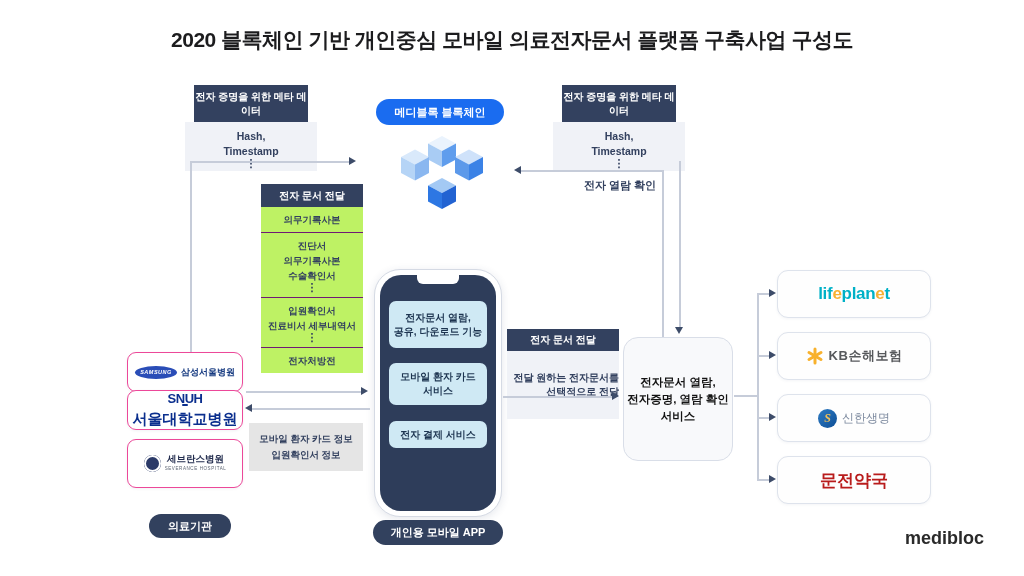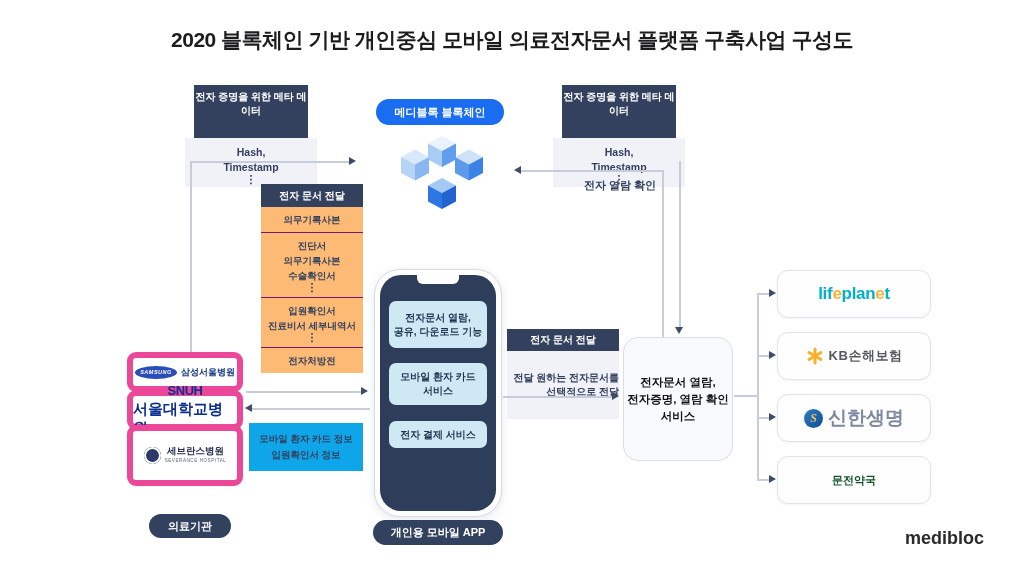--- a/index.html
+++ b/index.html
@@ -5,71 +5,71 @@
   * { margin:0; padding:0; box-sizing:border-box; }
   html,body { width:1024px; height:576px; background:#fff; font-family:"Liberation Sans", sans-serif; }
   .stage { position:relative; width:1024px; height:576px; background:#ffffff; overflow:hidden; }
 
   .title { position:absolute; top:26px; left:0; right:0; text-align:center;
            font-size:21px; font-weight:bold; color:#1c1c1e; letter-spacing:-0.5px; }
 
   
   .meta-box { position:absolute; width:132px; }
   .meta-header { margin:0 9px; background:#33415f; color:#fff; font-size:10px; font-weight:bold;
-                 text-align:center; padding:5px 0 20px; }
+                 text-align:center; padding:5px 0 4px; }
   .meta-body { background:#f0f2f7; text-align:center; padding:7px 0 3px; color:#33415f;
                font-size:10.5px; font-weight:bold; line-height:15px; }
   .dots { font-size:11px; line-height:9px; }
 
   
   .chain-pill { position:absolute; left:376px; top:99px; width:128px; height:26px; background:#1a6cf0;
                 border-radius:14px; color:#fff; font-size:11px; font-weight:bold;
                 display:flex; align-items:center; justify-content:center; }
   .cubes { position:absolute; left:394px; top:132px; }
 
   
   .doc-list { position:absolute; left:261px; top:184px; width:102px; }
   .doc-header { background:#33415f; color:#fff; font-size:10px; font-weight:bold; text-align:center; padding:5px 0 4px; }
-  .doc-body { background:#fdba74; color:#33415f; font-size:9.5px; font-weight:bold; text-align:center; }
+  .doc-body { background:#bef264; color:#33415f; font-size:9.5px; font-weight:bold; text-align:center; }
   .doc-group { padding:5px 0; line-height:15px; }
   .doc-group + .doc-group { border-top:1px solid #701a75; }
 
   
   .transfer-box { position:absolute; left:507px; top:329px; width:112px; }
   .transfer-header { background:#33415f; color:#fff; font-size:10px; font-weight:bold; text-align:center; padding:4px 0; }
   .transfer-body { background:#f0f2f7; color:#33415f; font-size:10px; font-weight:bold;
                    text-align:right; line-height:14px; padding:20px 0; }
 
   
   .service-box { position:absolute; left:623px; top:337px; width:110px; height:124px; background:#f8f9fb;
                  border:1px solid #d9dee8; border-radius:15px; display:flex; flex-direction:column;
                  align-items:center; justify-content:center; font-size:11.5px; font-weight:bold;
                  color:#141414; line-height:17px; text-align:center; }
 
   
-  .hospital { position:absolute; left:127px; width:116px; background:#fff; border:6px solid #ec4899;
+  .hospital { position:absolute; left:127px; width:116px; background:#fff; border:1px solid #ec4899;
               border-radius:9px; box-shadow:0 1px 3px rgba(30,50,90,.06);
               display:flex; align-items:center; justify-content:center; gap:4px; }
   .samsung-oval { width:42px; height:13px; background:#2a4db7; border-radius:50%;
                   display:flex; align-items:center; justify-content:center;
                   color:#fff; font-size:5.5px; font-weight:bold; font-style:italic; letter-spacing:.5px; }
   .samsung-name { font-size:9px; font-weight:bold; color:#163a80; }
   .snuh-word { font-size:13px; font-weight:bold; color:#0b2f8e; letter-spacing:-0.5px; }
   .snuh-shield { width:6px; height:7px; background:#0b2f8e; border-radius:1px; margin:-6px 1px 0 0; display:inline-block; }
   .snuh-name { font-size:15px; font-weight:bold; color:#0b2f8e; }
   .sev-emblem { width:17px; height:17px; border-radius:50%; background:#2b3a68;
                 box-shadow:inset 0 0 0 2px #fff, inset 0 0 0 4px #2b3a68; }
   .sev-text { display:flex; flex-direction:column; align-items:center; line-height:10px; }
   .sev-name { font-size:9.5px; font-weight:bold; color:#222c4e; }
   .sev-sub { font-size:4.5px; color:#5c6472; letter-spacing:.6px; }
 
   .pill { position:absolute; background:#32415e; border-radius:13px; color:#fff; font-size:11px;
           font-weight:bold; display:flex; align-items:center; justify-content:center; }
 
-  .card-info { position:absolute; left:249px; top:423px; width:114px; height:48px; background:#0ea5e9;
+  .card-info { position:absolute; left:249px; top:423px; width:114px; height:48px; background:#e5e5e5;
                color:#33415f; font-size:9.5px; font-weight:bold; text-align:center;
                line-height:16px; padding-top:8px; }
 
   
   .phone { position:absolute; left:374px; top:269px; width:128px; height:248px; background:#fff;
            border:1px solid #d5dae4; border-radius:26px; box-shadow:0 2px 8px rgba(40,60,100,.12); }
   .phone-inner { position:absolute; left:5px; top:5px; right:5px; bottom:5px; background:#2e3d5a; border-radius:21px; }
   .notch { position:absolute; top:0; left:50%; transform:translateX(-50%); width:42px; height:9px;
            background:#fff; border-radius:0 0 6px 6px; }
   .feature { position:absolute; left:9px; right:9px; background:#cfe9f4; border-radius:7px;
@@ -79,22 +79,22 @@
   
   .receiver { position:absolute; left:777px; width:154px; height:48px; background:#fefefe;
               border:1px solid #dee3ec; border-radius:11px; box-shadow:0 1px 3px rgba(30,50,90,.05);
               display:flex; align-items:center; justify-content:center; gap:5px; }
   .lp-word { font-size:17px; font-weight:bold; letter-spacing:-0.3px; }
   .lp-teal { color:#00b1c7; } .lp-orange { color:#f8b133; }
   .kb-name { font-size:13px; font-weight:bold; color:#57595c; letter-spacing:.5px; }
   .sh-circle { width:19px; height:19px; border-radius:50%; background:linear-gradient(135deg,#2f7cc3,#0e4e96);
                display:flex; align-items:center; justify-content:center; }
   .sh-s { color:#f0c05a; font-size:12px; font-weight:bold; font-style:italic; font-family:"Liberation Serif", serif; }
-  .sh-name { font-size:19px; font-weight:bold; color:#7c899e; }
-  .ph-name { font-size:11px; font-weight:bold; color:#14532d; }
+  .sh-name { font-size:12px; font-weight:normal; color:#7c899e; }
+  .ph-name { font-size:17px; font-weight:bold; color:#b91c1c; }
 
   
   .hline { position:absolute; height:1.5px; background:#c6ccd9; }
   .vline { position:absolute; width:1.5px; background:#c6ccd9; }
   .ah { position:absolute; width:0; height:0; }
   .ah-r { border-top:4.5px solid transparent; border-bottom:4.5px solid transparent; border-left:7px solid #3d4c69; }
   .ah-l { border-top:4.5px solid transparent; border-bottom:4.5px solid transparent; border-right:7px solid #3d4c69; }
   .ah-d { border-left:4.5px solid transparent; border-right:4.5px solid transparent; border-top:7px solid #3d4c69; }
   .arrow-label { position:absolute; font-size:11px; font-weight:bold; color:#33415f; text-align:center; }
 
@@ -174,21 +174,21 @@
 
   <div class="hospital" style="top:352px; height:40px;">
     <span class="samsung-oval">SAMSUNG</span>
     <span class="samsung-name">삼성서울병원</span>
   </div>
   <div class="hospital" style="top:390px; height:40px;flex-direction:column;">
     <span class="snuh-word">SNUH</span>
     <span class="snuh-shield"></span>
     <span class="snuh-name">서울대학교병원</span>
   </div>
-  <div class="hospital" style="top:425px; height:61px;">
+  <div class="hospital" style="top:439px; height:49px;">
     <span class="sev-emblem"></span>
     <span class="sev-text">
       <span class="sev-name">세브란스병원</span>
       <span class="sev-sub">SEVERANCE HOSPITAL</span>
     </span>
   </div>
   <div class="pill" style="left:149px; top:514px; width:82px; height:24px;">의료기관</div>
 
   <div class="card-info">
     <div>모바일 환자 카드 정보</div>

